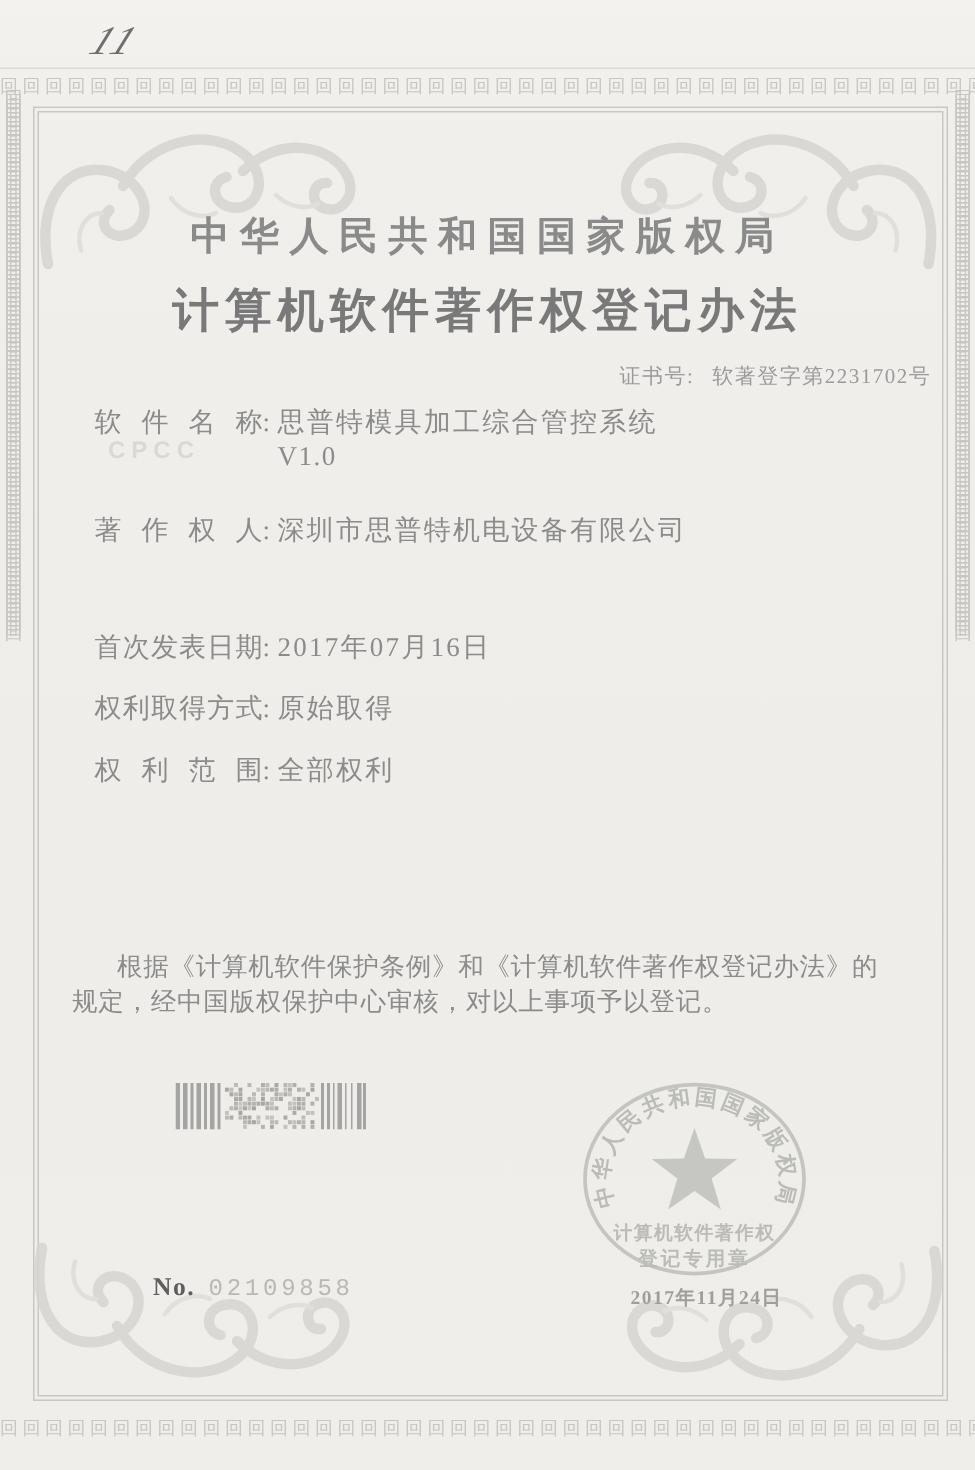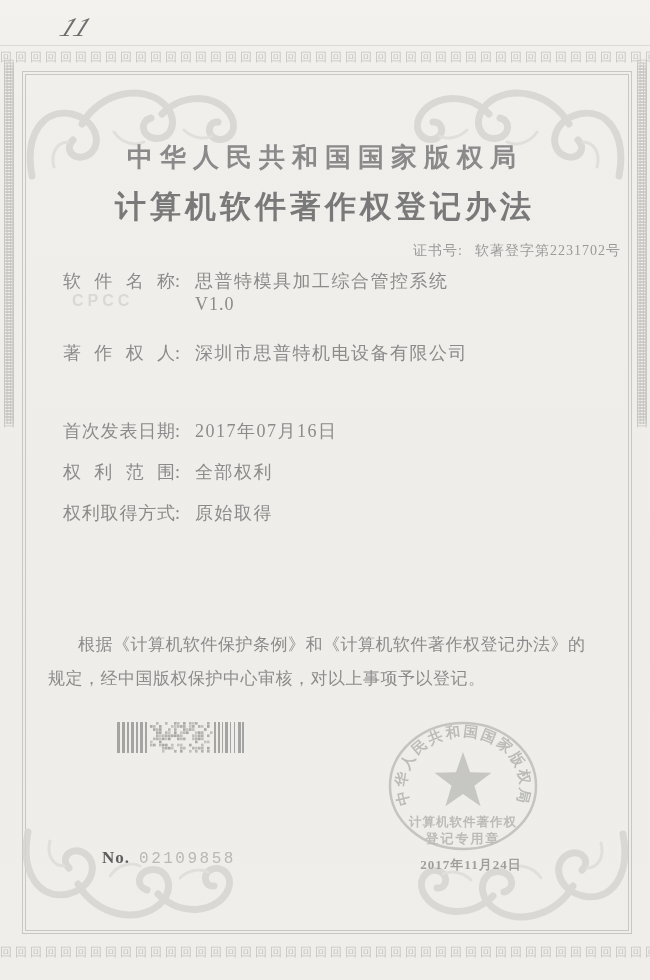--- a/index.html
+++ b/index.html
@@ -80,29 +80,29 @@
   
   #fields { position:absolute; left:63px; top:270px; width:545px; }
   .row { margin-bottom:18px; color:#8b8b8b; font-size:18px; line-height:23px; white-space:nowrap; }
   .row:nth-child(1) { margin-bottom:26px; }
   .row:nth-child(2) { margin-bottom:55px; }
   .flabel {
     display:inline-block; width:112px; vertical-align:top;
     text-align:justify; text-align-last:justify; letter-spacing:0;
   }
   .fcolon { display:inline-block; width:10px; vertical-align:top; }
-  .fvalue { display:inline-block; vertical-align:top; margin-left:10px; letter-spacing:1.5px; }
+  .fvalue { display:inline-block; vertical-align:top; letter-spacing:1.5px; }
   .fvalue .l2 { letter-spacing:1px; }
 
   
   #statement {
     position:absolute; left:48px; top:633px; width:552px;
     font-size:17px; color:#8b8b8b; line-height:23px; letter-spacing:0.5px;
   }
-  #statement .s1 { text-indent:30px; margin-bottom:11px; }
+  #statement .s1 { text-indent:30px; }
 
   
   #barcode { position:absolute; left:117px; top:722px; width:127px; height:31px; }
 
   
   #seal { position:absolute; left:378px; top:702px; width:170px; height:160px; }
   #seal text { fill:#bbbbb8; }
   #seal .ring { font-size:14.5px; letter-spacing:2.5px; font-weight:bold; }
   #seal .in1  { font-size:12.5px; letter-spacing:1px; font-weight:bold; }
   #seal .in2  { font-size:13px; letter-spacing:2px; font-weight:bold; }
@@ -188,28 +188,28 @@
     </div>
 
 
     <div class="row">
       <span class="flabel">首次发表日期</span><span class="fcolon">:</span><span class="fvalue">
         <span class="l1">2017年07月16日</span>
       </span>
     </div>
 
     <div class="row">
+      <span class="flabel">权利取得方式</span><span class="fcolon">:</span><span class="fvalue">
+        <span class="l1">原始取得</span>
+      </span>
+    </div>
+
+    <div class="row">
       <span class="flabel">权利范围</span><span class="fcolon">:</span><span class="fvalue">
         <span class="l1">全部权利</span>
-      </span>
-    </div>
-
-    <div class="row">
-      <span class="flabel">权利取得方式</span><span class="fcolon">:</span><span class="fvalue">
-        <span class="l1">原始取得</span>
       </span>
     </div>
 
   </div>
 
   <div id="statement">
     <div class="s1">根据《计算机软件保护条例》和《计算机软件著作权登记办法》的</div>
     <div class="s2">规定，经中国版权保护中心审核，对以上事项予以登记。</div>
   </div>
 

